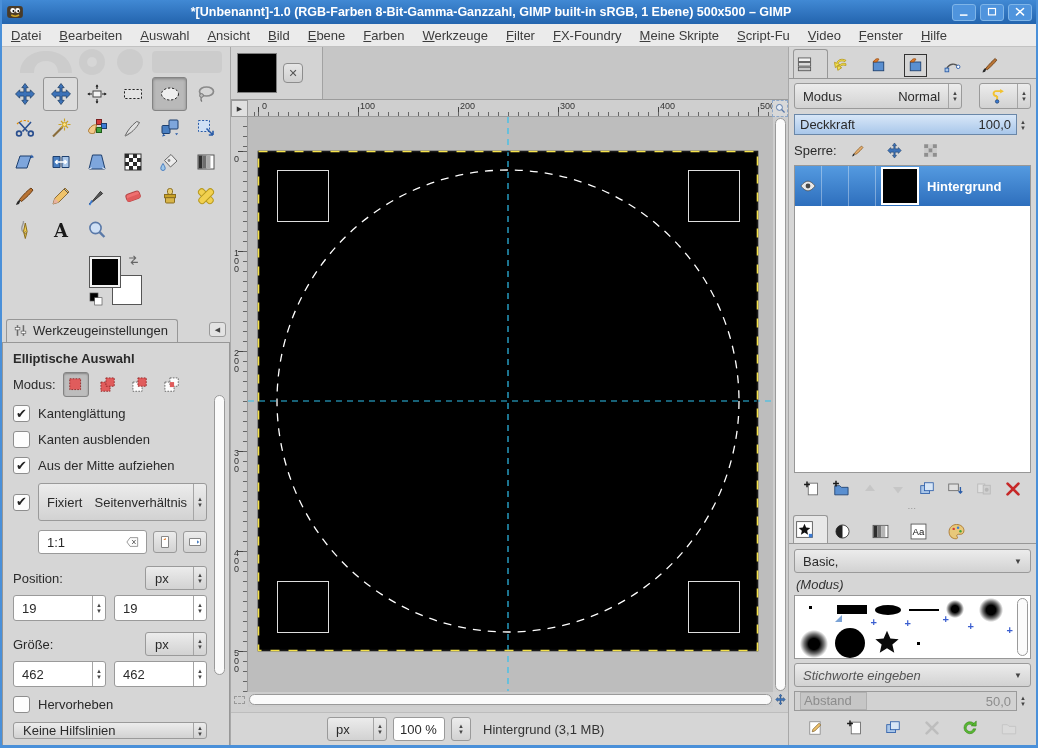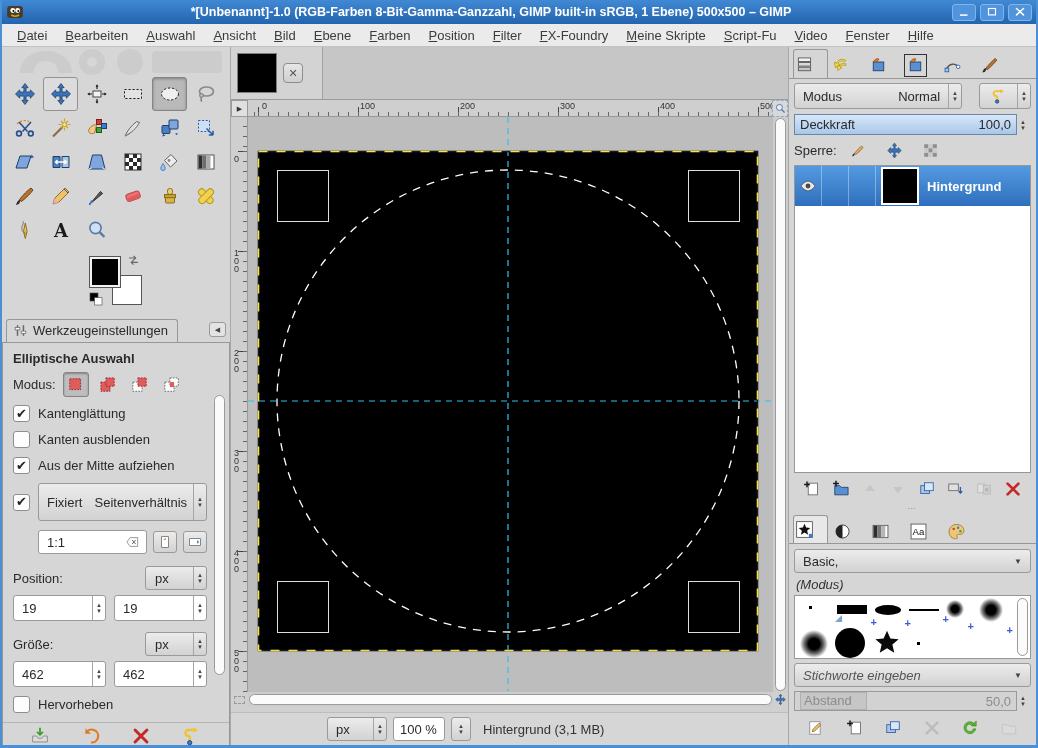--- a/index.html
+++ b/index.html
@@ -9,21 +9,21 @@
     border-left:2px solid #4a90d9;border-right:2px solid #4a90d9;border-bottom:3px solid #4a90d9;
     display:flex;flex-direction:column;overflow:hidden;}
   
   .titlebar{height:24px;background:linear-gradient(#4189d4,#2364ae);display:flex;align-items:center;padding:0 4px;flex:0 0 auto;}
   .titlebar .appicon{width:18px;height:18px;margin-right:6px;}
   .titlebar .title{flex:1;text-align:center;color:#fff;font-weight:bold;font-size:12.5px;white-space:nowrap;overflow:hidden;}
   .winbtns{display:flex;gap:4px;}
   .winbtn{width:24px;height:17px;border-radius:3px;background:#4f94dd;border:1px solid #7fb5e8;display:flex;align-items:center;justify-content:center;}
   .winbtn .ic{width:14px;height:14px;}
   
-  .menubar{height:23px;background:#ebebeb;border-bottom:1px solid #c2c2c2;display:flex;align-items:center;padding:0 6px;flex:0 0 auto;}
+  .menubar{height:23px;background:#ebebeb;border-bottom:1px solid #c2c2c2;display:flex;align-items:center;padding:0 0;flex:0 0 auto;}
   .menu-item{display:inline-block;padding:2px 9px;color:#3c3c3c;}
   .menu-item::first-letter{text-decoration:underline;}
   
   .main{flex:1;display:flex;min-height:0;}
   .leftcol{width:229px;flex:0 0 auto;background:#d6d6d6;border-right:1px solid #a8a8a8;display:flex;flex-direction:column;}
   .centercol{flex:1;display:flex;flex-direction:column;background:#d0d0d0;min-width:0;}
   .rightcol{width:248px;flex:0 0 auto;background:#d6d6d6;border-left:1px solid #a8a8a8;display:flex;flex-direction:column;}
   
   .wilbermark{height:28px;overflow:hidden;opacity:.5;flex:0 0 auto;}
   .toolgrid{display:grid;grid-template-columns:repeat(6,1fr);padding:2px 5px;row-gap:0;flex:0 0 auto;}
@@ -217,21 +217,21 @@
   </div>
 
   <div class="menubar">
     <span class="menu-item">Datei</span>
       <span class="menu-item">Bearbeiten</span>
       <span class="menu-item">Auswahl</span>
       <span class="menu-item">Ansicht</span>
       <span class="menu-item">Bild</span>
       <span class="menu-item">Ebene</span>
       <span class="menu-item">Farben</span>
-      <span class="menu-item">Position</span>
+      <span class="menu-item">Werkzeuge</span>
       <span class="menu-item">Filter</span>
       <span class="menu-item">FX-Foundry</span>
       <span class="menu-item">Meine Skripte</span>
       <span class="menu-item">Script-Fu</span>
       <span class="menu-item">Video</span>
       <span class="menu-item">Fenster</span>
       <span class="menu-item">Hilfe</span>
   </div>
 
   <div class="main">
@@ -653,20 +653,27 @@
               <span class="spin">
                 <span class="up-arr"></span>
                 <span class="dn-arr"></span>
               </span>
             </span>
         </div>
         <label class="optrow">
           <span class="cb"></span>
           <span>Hervorheben</span>
         </label>
+        <div class="guidecombo">
+          <span>Keine Hilfslinien</span>
+          <span class="spin">
+              <span class="up-arr"></span>
+              <span class="dn-arr"></span>
+            </span>
+        </div>
         <div class="to-footer">
           <span class="fbtn">
               <span class="ic">
                 <svg viewBox="0 0 24 24" xmlns="http://www.w3.org/2000/svg">
                   <path d="M12 3v7M8.8 7.5l3.2 3.2 3.2-3.2" stroke="#3f9e28" stroke-width="2" fill="none"></path>
                   <path d="M4 12v6.5h16V12h-4l-2 2.5h-4L8 12z" fill="#dcdcdc" stroke="#8a8a8a"></path>
                 </svg>
               </span>
             </span>
             <span class="fbtn">

